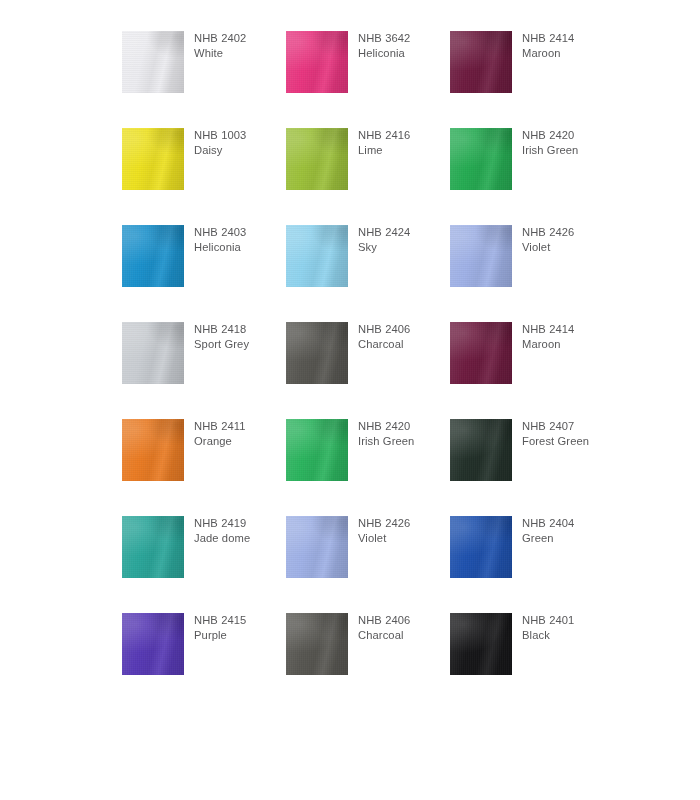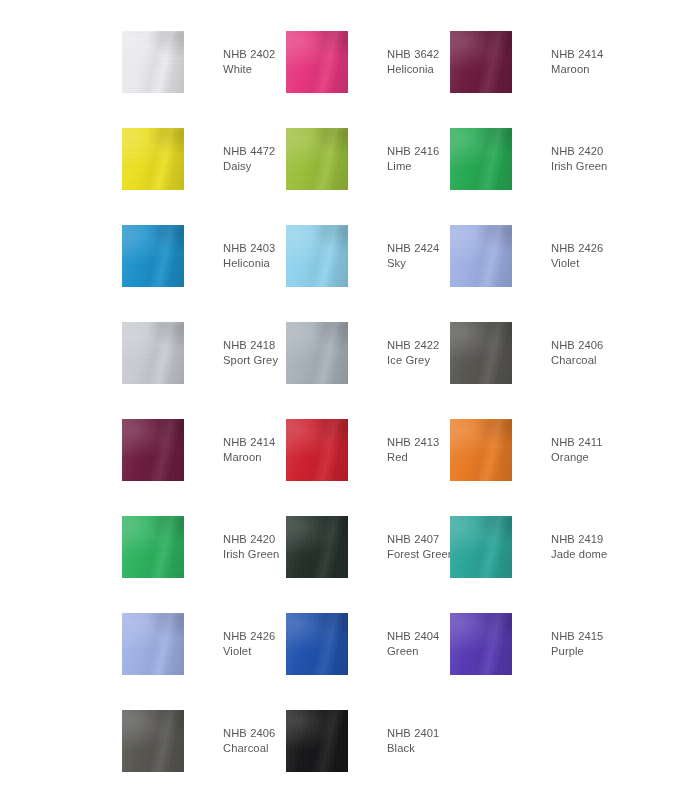--- a/index.html
+++ b/index.html
@@ -15,23 +15,21 @@
     position:absolute;
     left:122px; top:31px;
     width:540px;
     display:grid;
     grid-template-columns:164px 164px 164px;
     column-gap:0px;
     row-gap:35px;
   }
   .cell{
     display:flex;
-    align-items:center;
     height:62px;
-    gap:29px;
   }
   .swatch{
     position:relative;
     width:62px;height:62px;
     flex:0 0 62px;
     overflow:hidden;
   }
   
   .swatch .base{position:absolute;inset:0;}
   .swatch .drape{
@@ -99,21 +97,21 @@
           <span class="name">Maroon</span>
         </div>
       </div>
       <div class="cell">
         <div class="swatch">
           <div class="base" style="background: rgb(237, 225, 31);"></div>
           <div class="drape"></div>
           <div class="weave"></div>
         </div>
         <div class="labels">
-          <span class="code">NHB 4472</span>
+          <span class="code">NHB 1003</span>
           <span class="name">Daisy</span>
         </div>
       </div>
       <div class="cell">
         <div class="swatch">
           <div class="base" style="background: rgb(156, 192, 58);"></div>
           <div class="drape"></div>
           <div class="weave"></div>
         </div>
         <div class="labels">
@@ -171,60 +169,38 @@
           <div class="drape"></div>
           <div class="weave"></div>
         </div>
         <div class="labels">
           <span class="code">NHB 2418</span>
           <span class="name">Sport Grey</span>
         </div>
       </div>
       <div class="cell">
         <div class="swatch">
-          <div class="base" style="background: rgb(169, 178, 187);"></div>
-          <div class="drape"></div>
-          <div class="weave"></div>
-        </div>
-        <div class="labels">
-          <span class="code">NHB 2422</span>
-          <span class="name">Ice Grey</span>
-        </div>
-      </div>
-      <div class="cell">
-        <div class="swatch">
           <div class="base" style="background: rgb(87, 86, 81);"></div>
           <div class="drape"></div>
           <div class="weave"></div>
         </div>
         <div class="labels">
           <span class="code">NHB 2406</span>
           <span class="name">Charcoal</span>
         </div>
       </div>
       <div class="cell">
         <div class="swatch">
           <div class="base" style="background: rgb(109, 27, 63);"></div>
           <div class="drape"></div>
           <div class="weave"></div>
         </div>
         <div class="labels">
           <span class="code">NHB 2414</span>
           <span class="name">Maroon</span>
-        </div>
-      </div>
-      <div class="cell">
-        <div class="swatch">
-          <div class="base" style="background: rgb(207, 31, 45);"></div>
-          <div class="drape"></div>
-          <div class="weave"></div>
-        </div>
-        <div class="labels">
-          <span class="code">NHB 2413</span>
-          <span class="name">Red</span>
         </div>
       </div>
       <div class="cell">
         <div class="swatch">
           <div class="base" style="background: rgb(234, 123, 35);"></div>
           <div class="drape"></div>
           <div class="weave"></div>
         </div>
         <div class="labels">
           <span class="code">NHB 2411</span>

